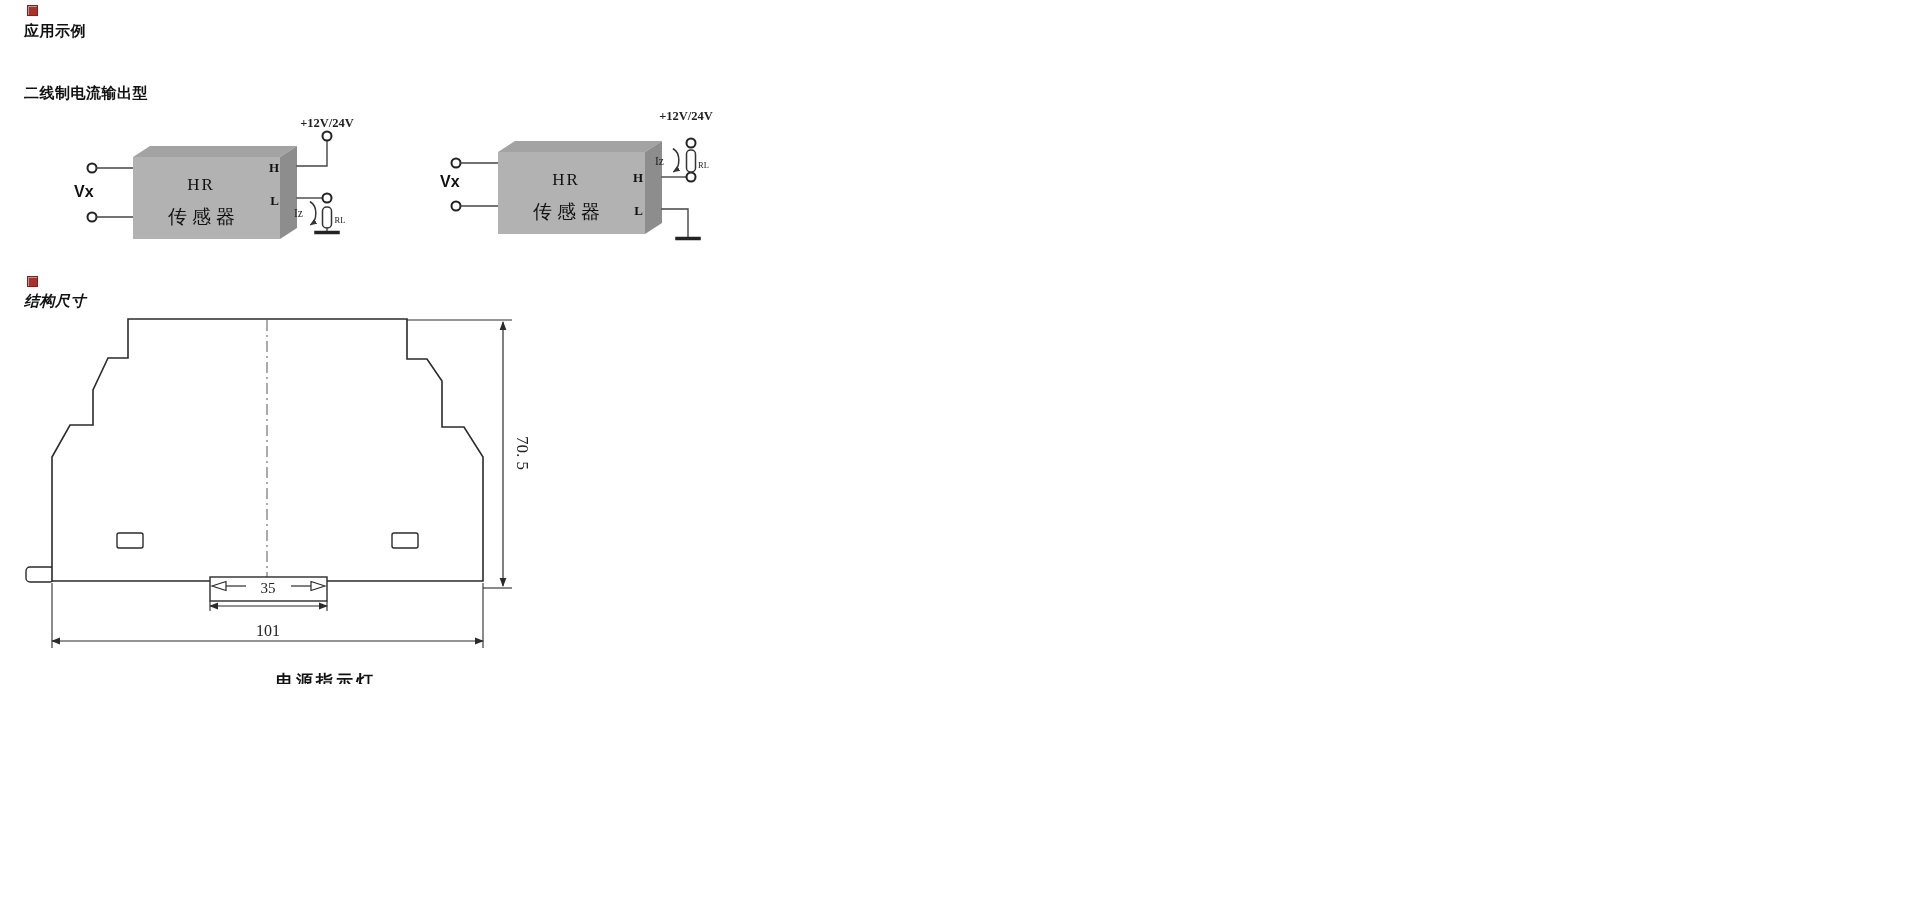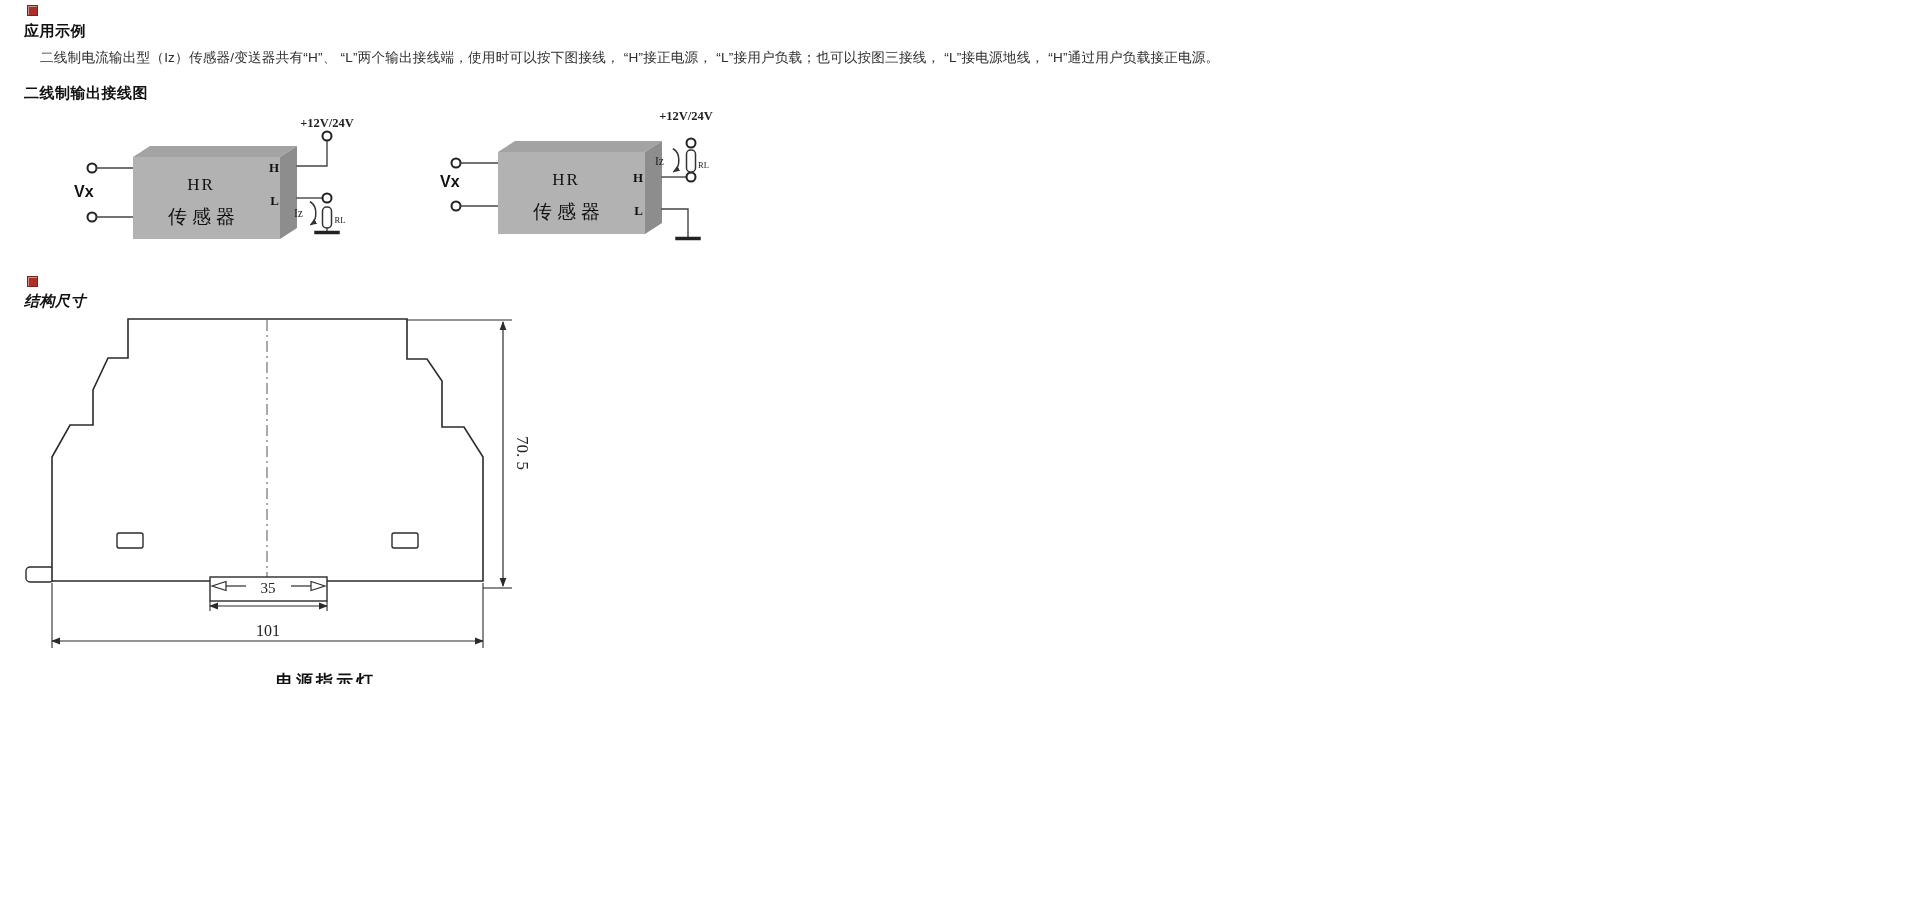--- a/index.html
+++ b/index.html
@@ -16,22 +16,21 @@
 </style>
 </head>
 <body>
 
 <div class="page">
 
   <div class="marker-icon" style="left:27px;top:5px;"></div>
   <div class="marker-icon" style="left:27px;top:276px;"></div>
 
   <div class="h-bold" style="left:24px;top:22px;">应用示例</div>
-  <div class="para">二线制电流输出型（Iz）传感器/变送器共有“H”、 “L”两个输出接线端，使用时可以按下图接线， “H”接正电源， “L”接用户负载；也可以按图三接线， “L”接电源地线， “H”通过用户负载接正电源。</div>
-  <div class="h-bold" style="left:24px;top:84px;">二线制输出接线图</div>
+  <div class="h-bold" style="left:24px;top:84px;">二线制电流输出型</div>
   <div class="h-bold" style="left:24px;top:292px;font-style:italic;">结构尺寸</div>
 
   <svg width="1920" height="908" viewBox="0 0 1920 908" style="position:absolute;left:0;top:0;">
     <defs>
       <marker id="ah" viewBox="0 0 10 10" refX="9" refY="5" markerWidth="9" markerHeight="9" orient="auto-start-reverse" markerUnits="userSpaceOnUse">
         <path d="M0,1.2 L10,5 L0,8.8 Z" fill="#2b2b2b"></path>
       </marker>
       <marker id="ahs" viewBox="0 0 10 10" refX="8" refY="5" markerWidth="7" markerHeight="7" orient="auto" markerUnits="userSpaceOnUse">
         <path d="M0,1 L10,5 L0,9 Z" fill="#333"></path>
       </marker>

